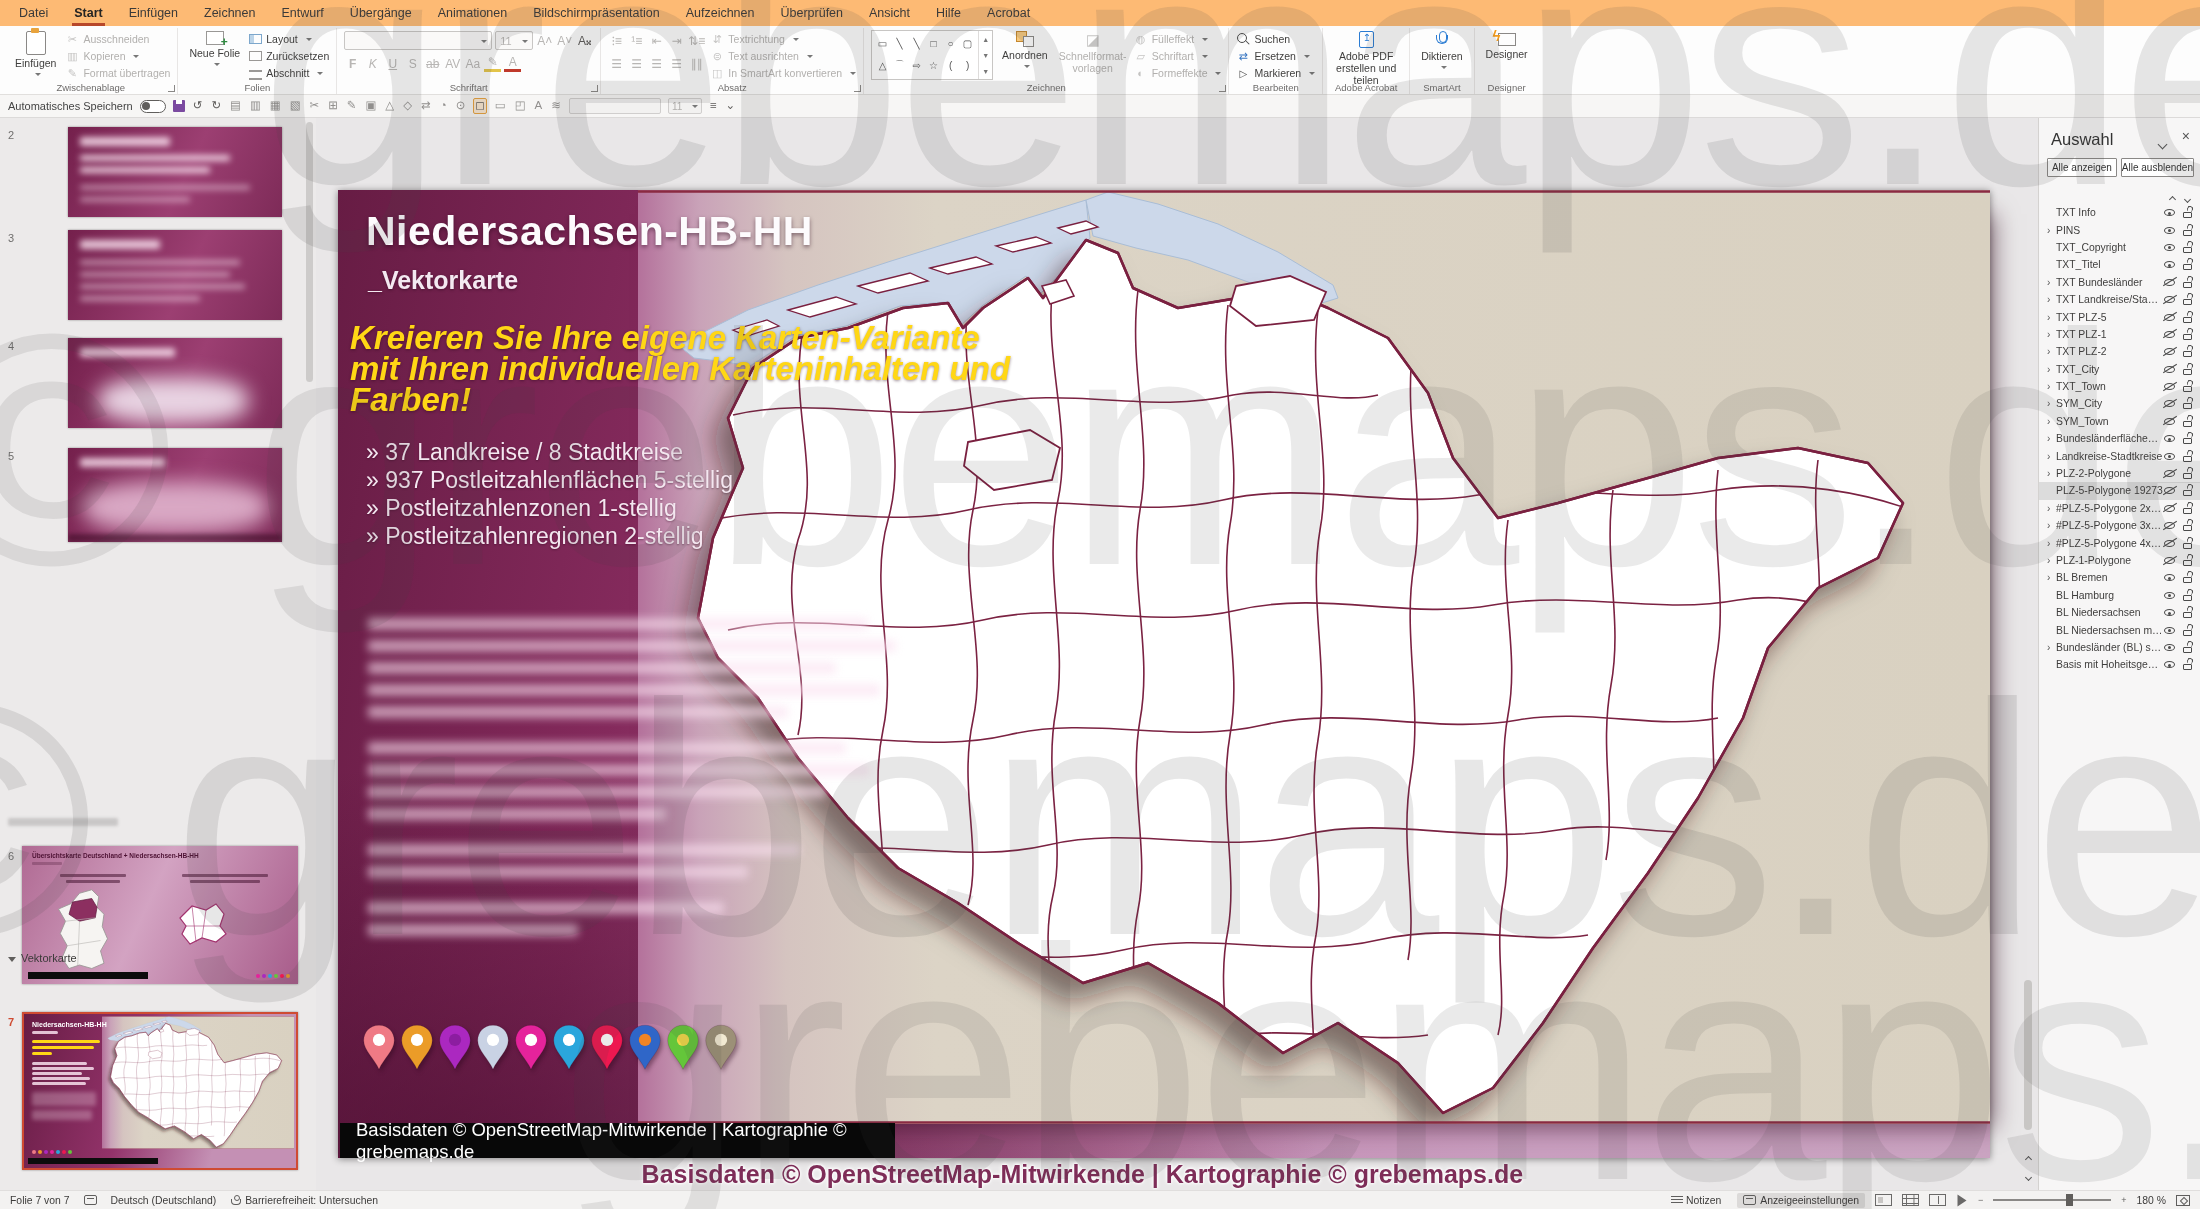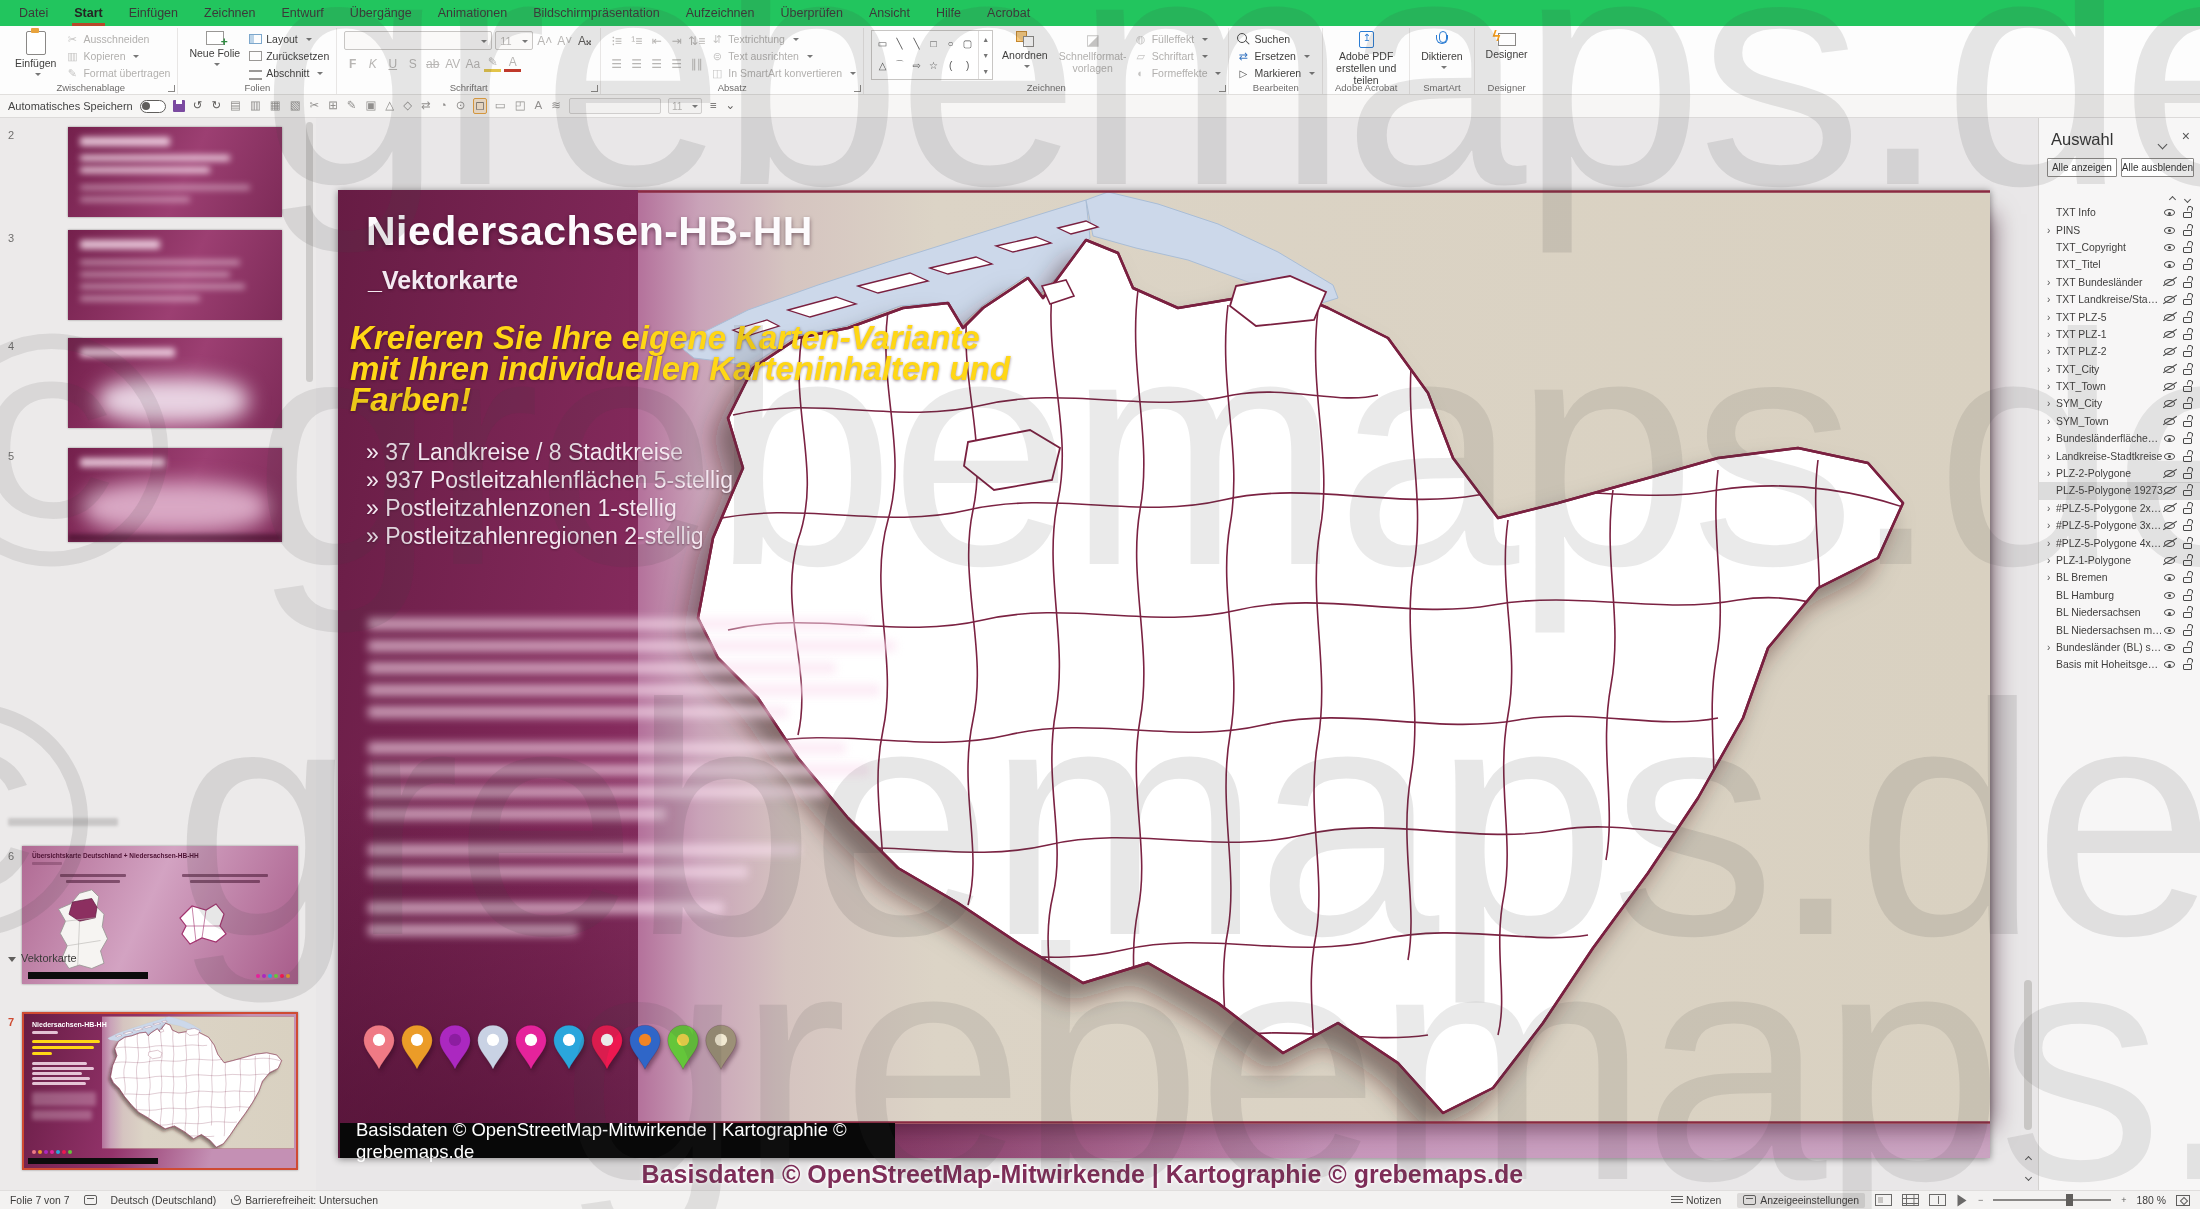--- a/index.html
+++ b/index.html
@@ -1,21 +1,21 @@
 <!DOCTYPE html>
 <html><head>
 <meta charset="utf-8">
 <style>
   *{box-sizing:border-box;margin:0;padding:0}
   html,body{width:2200px;height:1209px;overflow:hidden}
   body{font-family:"Liberation Sans",sans-serif;background:#e9e7e8}
   .app{position:relative;width:2200px;height:1209px;overflow:hidden;background:#e9e7e8}
 
   
-  .menubar{position:absolute;top:0;left:0;right:0;height:26px;background:#22c55e;display:flex;align-items:stretch;padding-left:6px;z-index:6}
+  .menubar{position:absolute;top:0;left:0;right:0;height:26px;background:#fdba74;display:flex;align-items:stretch;padding-left:6px;z-index:6}
   .tab{display:flex;align-items:center;padding:0 13px;font-size:12.5px;color:#3b3a39;position:relative;cursor:default}
   .tab.active{font-weight:700;color:#252423}
   .tab.active::after{content:"";position:absolute;left:11px;right:11px;bottom:0;height:3px;background:#b7472a}
   .top-controls{position:absolute;right:8px;top:2px;display:flex;gap:8px;align-items:center;height:22px}
   .btn-record,.btn-comment{border:1px solid #8a8886;border-radius:4px;background:#fff;height:21px;display:flex;align-items:center;gap:5px;font-size:11.5px;color:#333;padding:0 9px}
   .btn-comment{width:28px;justify-content:center;padding:0}
   .rec-dot{width:9px;height:9px;border:1.5px solid #333;border-radius:50%;position:relative;flex:none}
   .rec-dot::after{content:"";position:absolute;inset:1.5px;background:#333;border-radius:50%}
   .comment-glyph{width:12px;height:9px;border:1.3px solid #444;border-radius:2px;position:relative}
   .comment-glyph::after{content:"";position:absolute;left:2px;bottom:-4px;border:3px solid transparent;border-top-color:#444}

